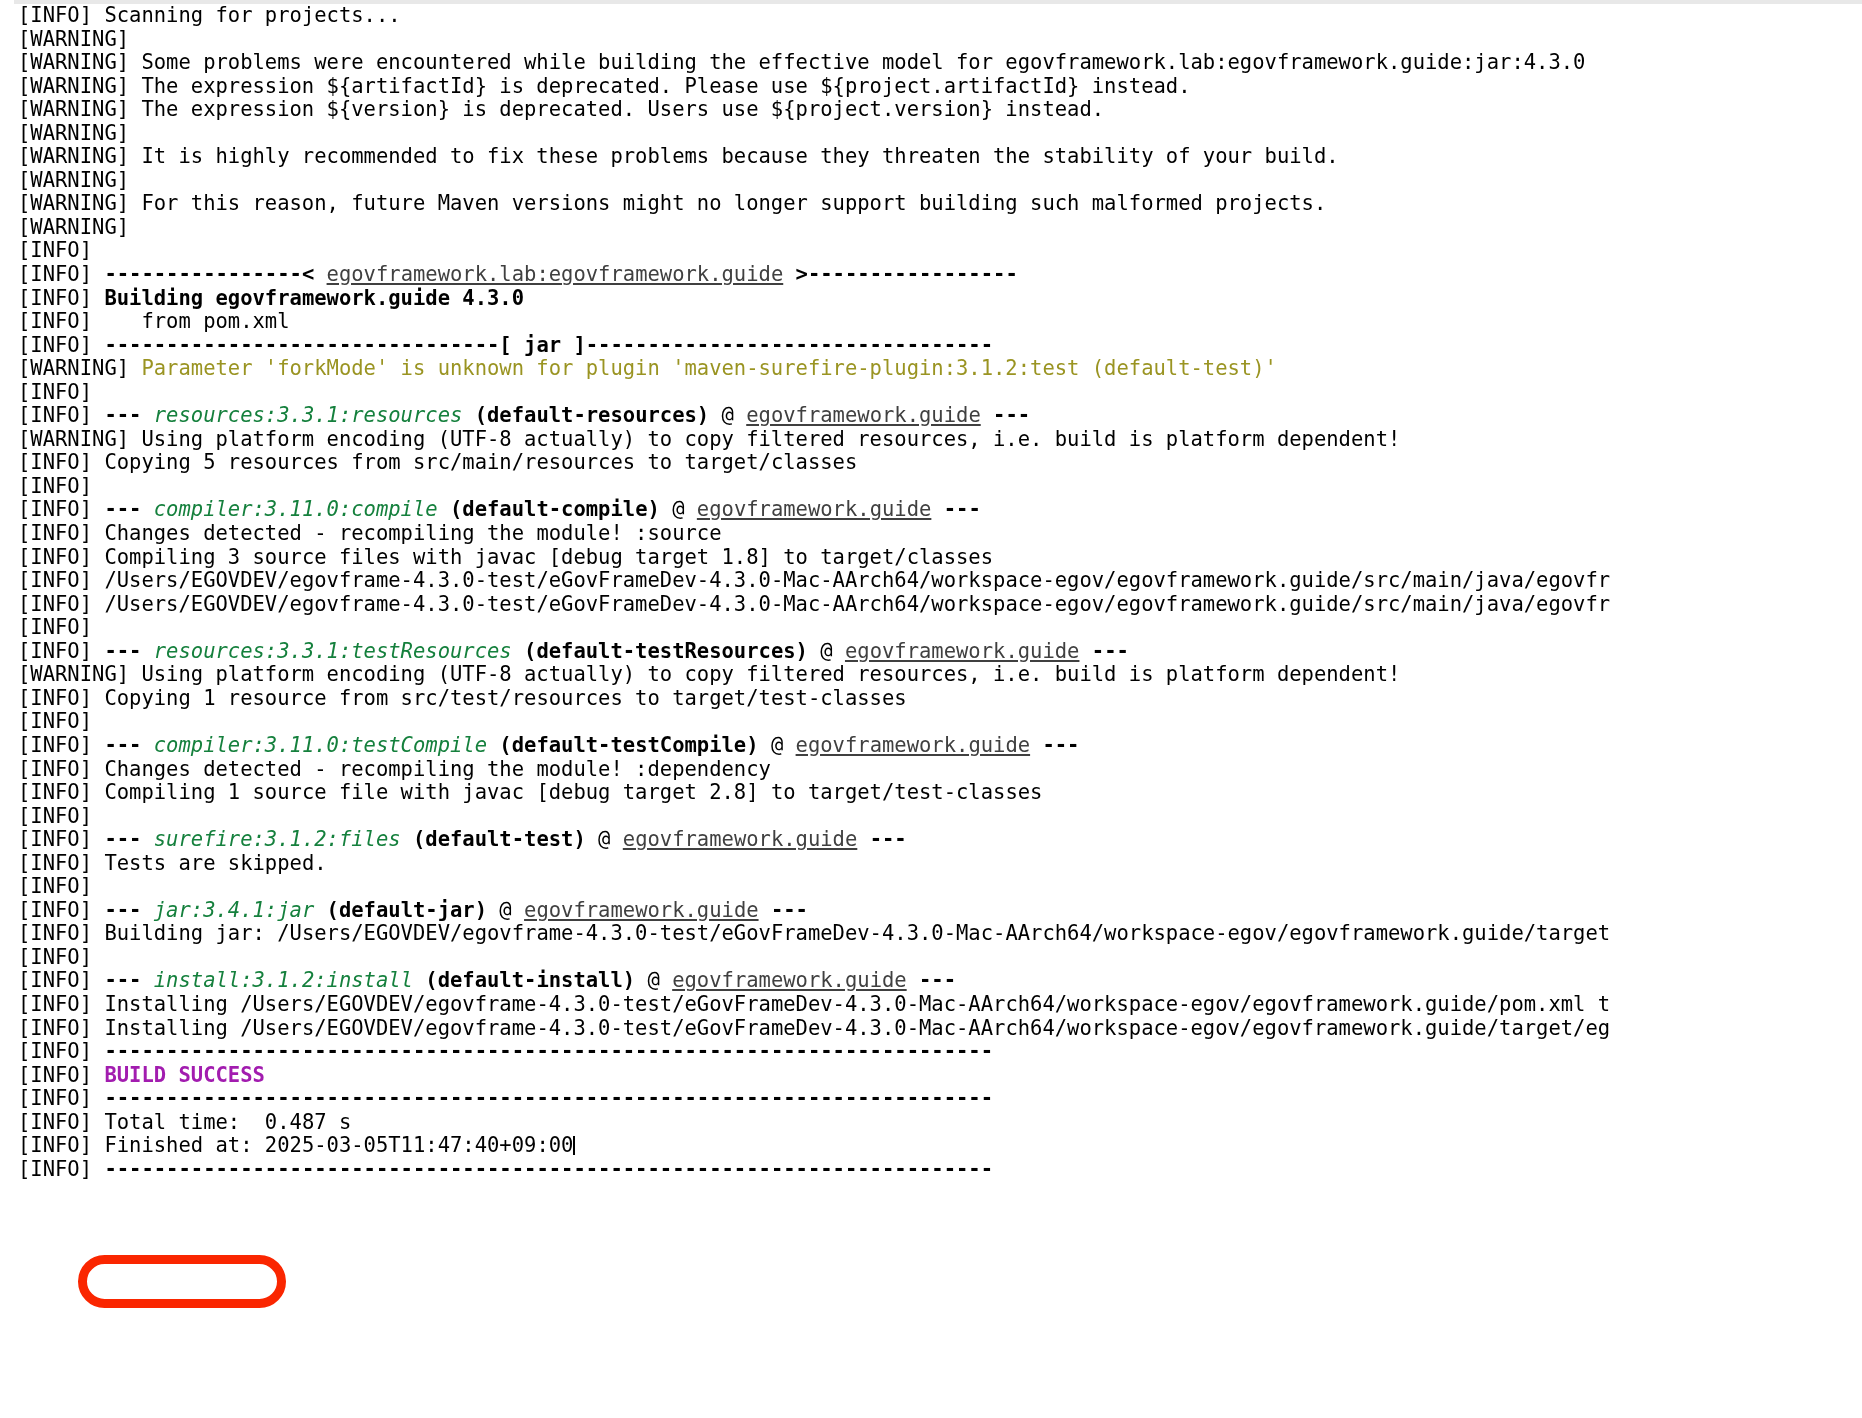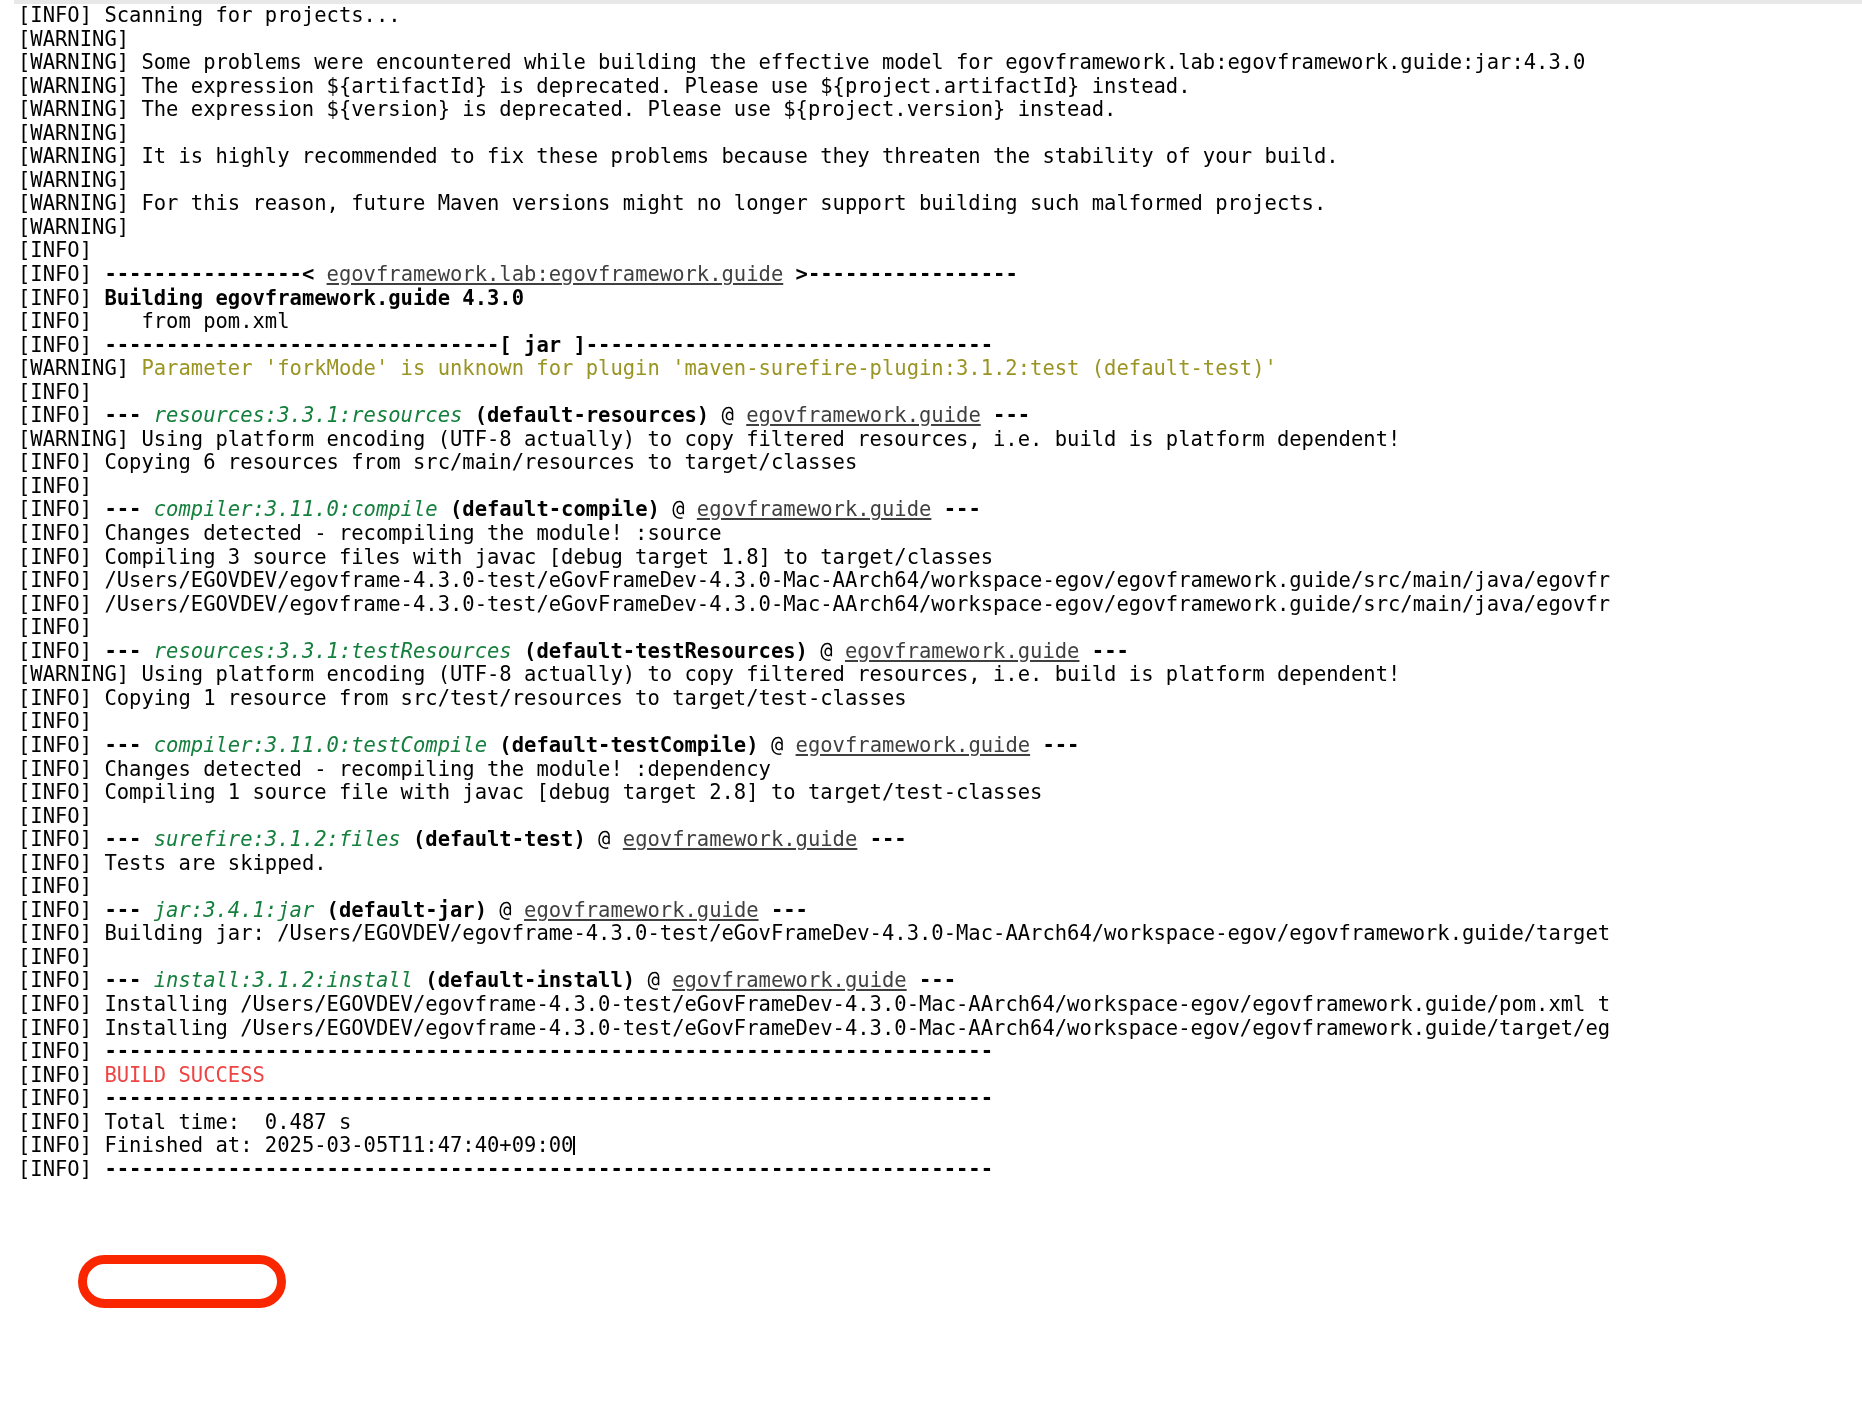--- a/index.html
+++ b/index.html
@@ -39,21 +39,21 @@
     font-size: 20.5px;
     letter-spacing: 0px;
     color: #000000;
     white-space: pre;
     overflow: hidden;
   }
   .c-default { color: #000000; }
   .c-cyan    { color: #404040; text-decoration: underline; }
   .c-green   { color: #15803d; font-style: italic; }
   .c-yellow  { color: #9a9422; font-weight: normal; }
-  .c-success { color: #ef4444; font-weight: normal; }
+  .c-success { color: #a21caf; font-weight: bold; }
   .b         { font-weight: bold; }
 
   
   #annotation {
     position: absolute;
     left: 64px;
     top: 1255px;
     width: 208px;
     height: 53px;
     border: 9px solid #fa2600;
@@ -74,36 +74,36 @@
 </head>
 <body>
 
 <div id="terminal">
   <div class="topbar"></div>
   <div class="lines" id="lines-container">
       <div class="line"><span class="c-default">[INFO] </span><span class="c-default">Scanning for projects...</span></div>
       <div class="line"><span class="c-default">[WARNING] </span><span class="c-default"></span></div>
       <div class="line"><span class="c-default">[WARNING] </span><span class="c-default">Some problems were encountered while building the effective model for egovframework.lab:egovframework.guide:jar:4.3.0</span></div>
       <div class="line"><span class="c-default">[WARNING] </span><span class="c-default">The expression ${artifactId} is deprecated. Please use ${project.artifactId} instead.</span></div>
-      <div class="line"><span class="c-default">[WARNING] </span><span class="c-default">The expression ${version} is deprecated. Please use ${project.version} instead.</span></div>
+      <div class="line"><span class="c-default">[WARNING] </span><span class="c-default">The expression ${version} is deprecated. Users use ${project.version} instead.</span></div>
       <div class="line"><span class="c-default">[WARNING] </span><span class="c-default"></span></div>
       <div class="line"><span class="c-default">[WARNING] </span><span class="c-default">It is highly recommended to fix these problems because they threaten the stability of your build.</span></div>
       <div class="line"><span class="c-default">[WARNING] </span><span class="c-default"></span></div>
       <div class="line"><span class="c-default">[WARNING] </span><span class="c-default">For this reason, future Maven versions might no longer support building such malformed projects.</span></div>
       <div class="line"><span class="c-default">[WARNING] </span><span class="c-default"></span></div>
       <div class="line"><span class="c-default">[INFO] </span><span class="c-default"></span></div>
       <div class="line"><span class="c-default">[INFO] </span><span class="b">----------------&lt; </span><span class="c-cyan">egovframework.lab:egovframework.guide</span><span class="b"> &gt;-----------------</span></div>
       <div class="line"><span class="c-default">[INFO] </span><span class="b">Building egovframework.guide 4.3.0</span></div>
       <div class="line"><span class="c-default">[INFO] </span><span class="c-default">   from pom.xml</span></div>
       <div class="line"><span class="c-default">[INFO] </span><span class="b">--------------------------------[ jar ]---------------------------------</span></div>
       <div class="line"><span class="c-default">[WARNING] </span><span class="c-yellow">Parameter 'forkMode' is unknown for plugin 'maven-surefire-plugin:3.1.2:test (default-test)'</span></div>
       <div class="line"><span class="c-default">[INFO] </span><span class="c-default"></span></div>
       <div class="line"><span class="c-default">[INFO] </span><span class="b">--- </span><span class="c-green">resources:3.3.1:resources</span><span class="b"> (default-resources)</span><span class="c-default"> @ </span><span class="c-cyan">egovframework.guide</span><span class="b"> ---</span></div>
       <div class="line"><span class="c-default">[WARNING] </span><span class="c-default">Using platform encoding (UTF-8 actually) to copy filtered resources, i.e. build is platform dependent!</span></div>
-      <div class="line"><span class="c-default">[INFO] </span><span class="c-default">Copying 6 resources from src/main/resources to target/classes</span></div>
+      <div class="line"><span class="c-default">[INFO] </span><span class="c-default">Copying 5 resources from src/main/resources to target/classes</span></div>
       <div class="line"><span class="c-default">[INFO] </span><span class="c-default"></span></div>
       <div class="line"><span class="c-default">[INFO] </span><span class="b">--- </span><span class="c-green">compiler:3.11.0:compile</span><span class="b"> (default-compile)</span><span class="c-default"> @ </span><span class="c-cyan">egovframework.guide</span><span class="b"> ---</span></div>
       <div class="line"><span class="c-default">[INFO] </span><span class="c-default">Changes detected - recompiling the module! :source</span></div>
       <div class="line"><span class="c-default">[INFO] </span><span class="c-default">Compiling 3 source files with javac [debug target 1.8] to target/classes</span></div>
       <div class="line"><span class="c-default">[INFO] </span><span class="c-default">/Users/EGOVDEV/egovframe-4.3.0-test/eGovFrameDev-4.3.0-Mac-AArch64/workspace-egov/egovframework.guide/src/main/java/egovfr</span></div>
       <div class="line"><span class="c-default">[INFO] </span><span class="c-default">/Users/EGOVDEV/egovframe-4.3.0-test/eGovFrameDev-4.3.0-Mac-AArch64/workspace-egov/egovframework.guide/src/main/java/egovfr</span></div>
       <div class="line"><span class="c-default">[INFO] </span><span class="c-default"></span></div>
       <div class="line"><span class="c-default">[INFO] </span><span class="b">--- </span><span class="c-green">resources:3.3.1:testResources</span><span class="b"> (default-testResources)</span><span class="c-default"> @ </span><span class="c-cyan">egovframework.guide</span><span class="b"> ---</span></div>
       <div class="line"><span class="c-default">[WARNING] </span><span class="c-default">Using platform encoding (UTF-8 actually) to copy filtered resources, i.e. build is platform dependent!</span></div>
       <div class="line"><span class="c-default">[INFO] </span><span class="c-default">Copying 1 resource from src/test/resources to target/test-classes</span></div>

